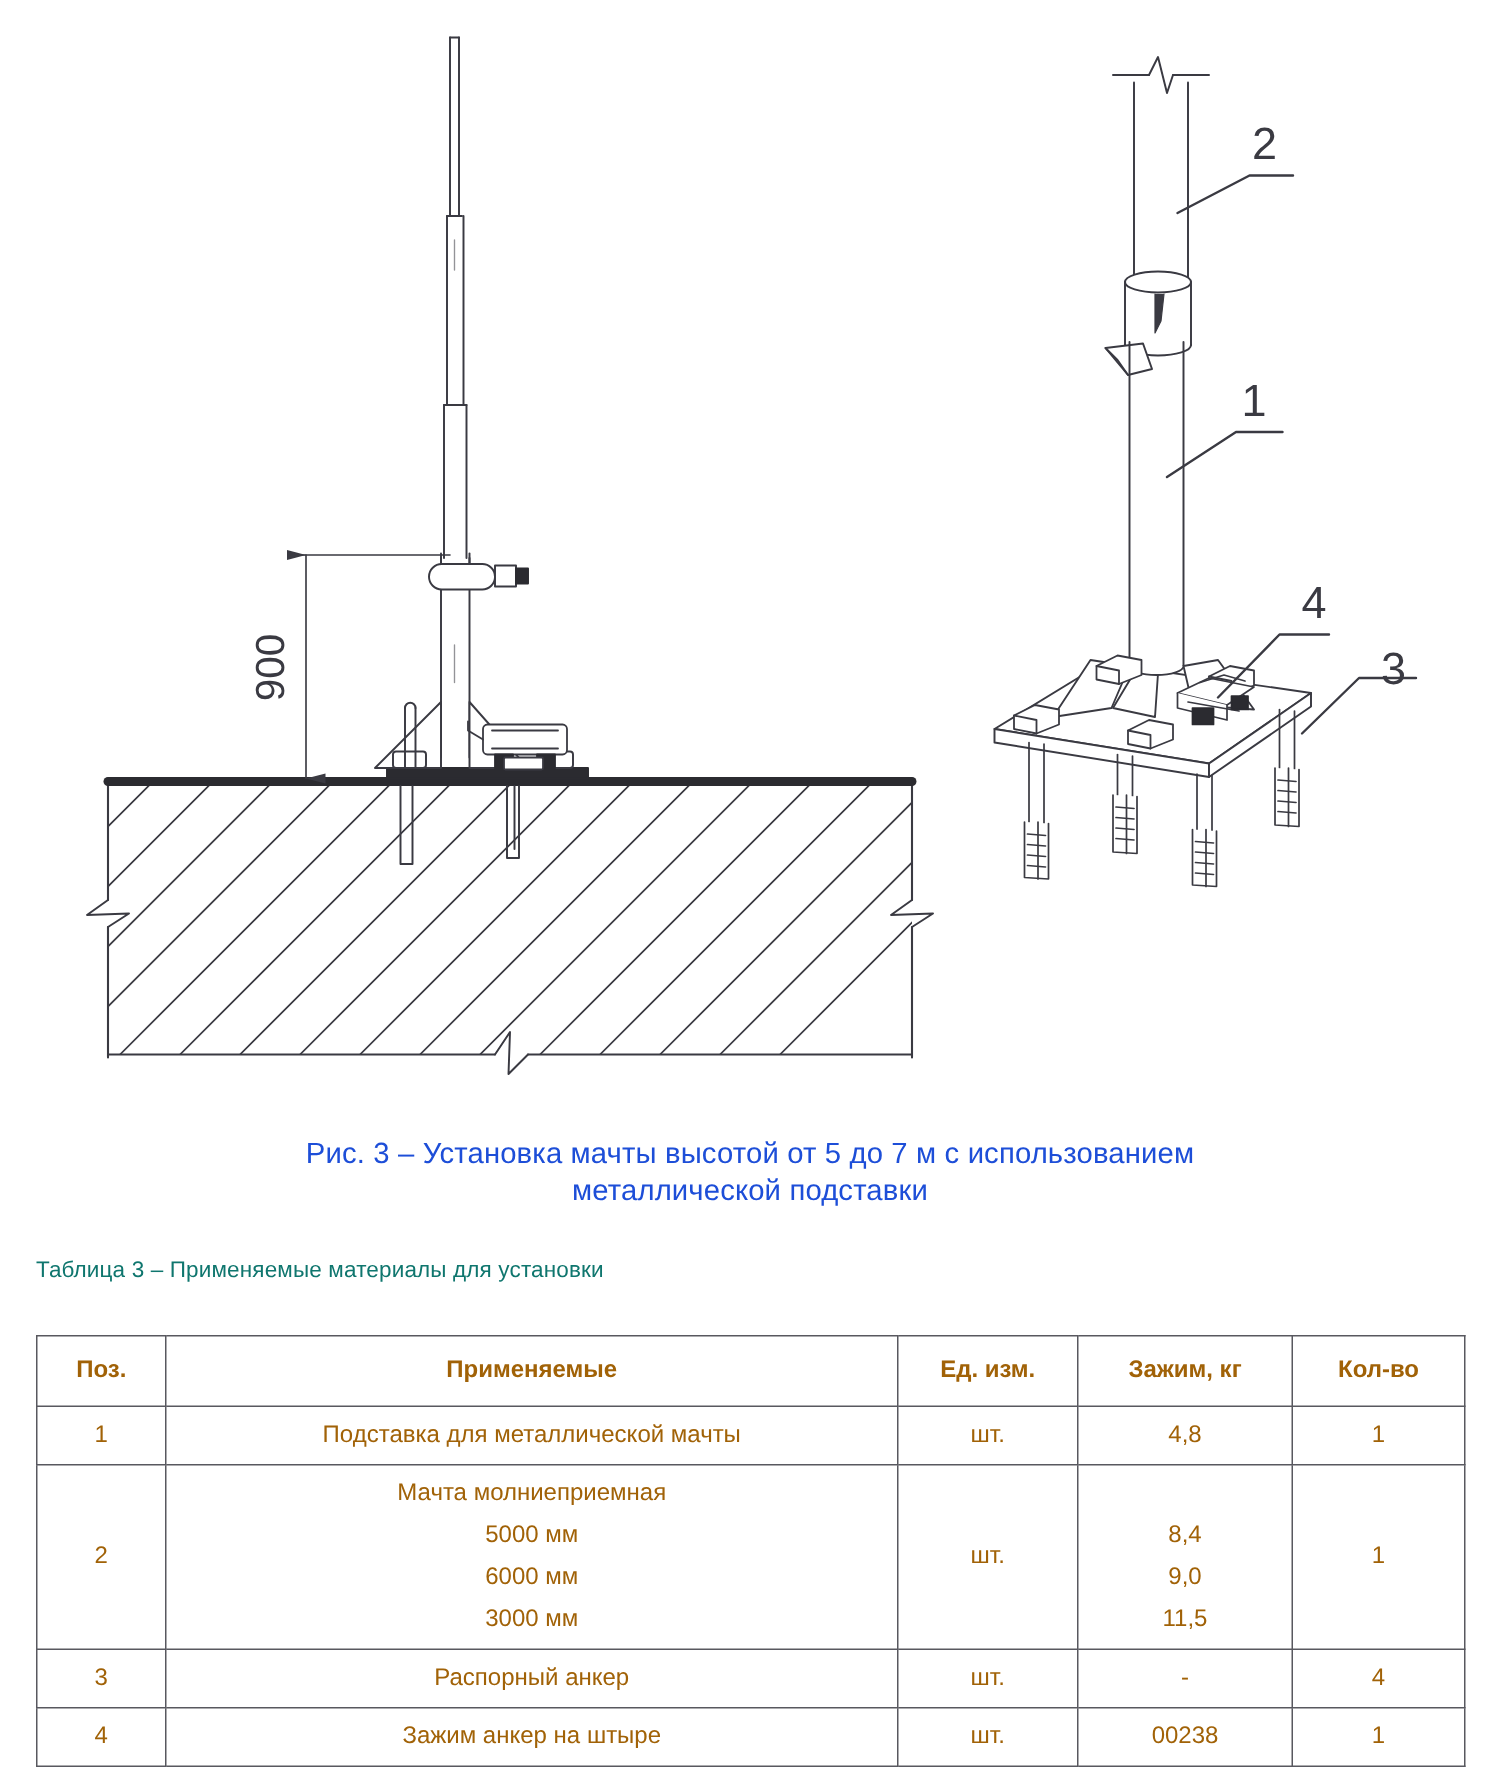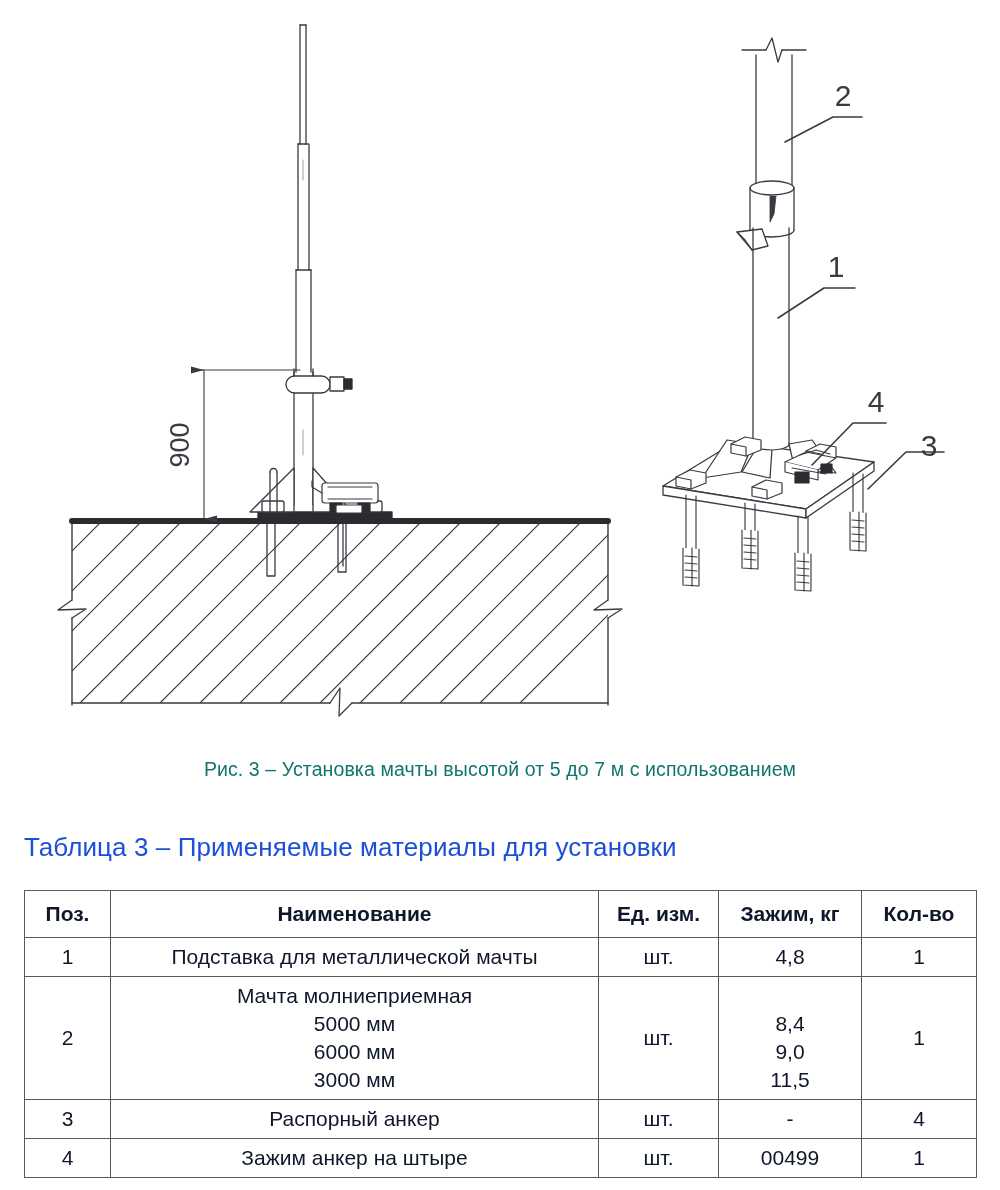--- a/index.html
+++ b/index.html
@@ -28,46 +28,46 @@
 
   
   #figure-caption {
     position: absolute;
     left: 0;
     top: 757px;
     width: 1000px;
     text-align: center;
     font-size: 19.5px;
     line-height: 25px;
-    color: #0f766e;
+    color: #1d4ed8;
     letter-spacing: 0.1px;
   }
   #figure-caption .cap-line { display: block; }
 
   
   #table-title {
     position: absolute;
     left: 24px;
     top: 834px;
-    font-size: 26px;
+    font-size: 15px;
     line-height: 26px;
-    color: #1d4ed8;
+    color: #0f766e;
     letter-spacing: 0.1px;
   }
 
   
   #materials-table {
     position: absolute;
     left: 24px;
     top: 890px;
     width: 952px;
     border-collapse: collapse;
     table-layout: fixed;
-    font-size: 21px;
-    color: #0f172a;
+    font-size: 16px;
+    color: #a16207;
   }
   #materials-table th,
   #materials-table td {
     border: 1.6px solid #58585f;
     text-align: center;
     vertical-align: middle;
     padding: 5px 4px;
     line-height: 28px;
   }
   #materials-table thead th {
@@ -344,36 +344,37 @@
 
       <text x="876" y="412" font-size="30" text-anchor="middle">4</text>
 
       <text x="929" y="456" font-size="30" text-anchor="middle">3</text>
     </g>
   </svg>
 </div>
 
 <div id="figure-caption">
   <span class="cap-line">Рис. 3 – Установка мачты высотой от 5 до 7 м с использованием</span>
+  <span class="cap-line">металлической подставки</span>
 </div>
 
 <div id="table-title">Таблица 3 – Применяемые материалы для установки</div>
 
 <table id="materials-table">
   <colgroup>
     <col class="col-pos">
       <col class="col-name">
       <col class="col-unit">
     <col class="col-mass">
       <col class="col-qty">
   </colgroup>
   <thead>
     <tr>
       <th>Поз.</th>
-      <th>Наименование</th>
+      <th>Применяемые</th>
       <th>Ед. изм.</th>
       <th>Зажим, кг</th>
       <th>Кол-во</th>
     </tr>
   </thead>
   <tbody>
     <tr>
       <td>1</td>
       <td>Подставка для металлической мачты</td>
       <td>шт.</td>
@@ -397,17 +398,17 @@
       <td>3</td>
       <td>Распорный анкер</td>
       <td>шт.</td>
       <td>-</td>
       <td>4</td>
     </tr>
     <tr>
       <td>4</td>
       <td>Зажим анкер на штыре</td>
       <td>шт.</td>
-      <td>00499</td>
+      <td>00238</td>
       <td>1</td>
     </tr>
   </tbody>
 </table>
 
 </body></html>

